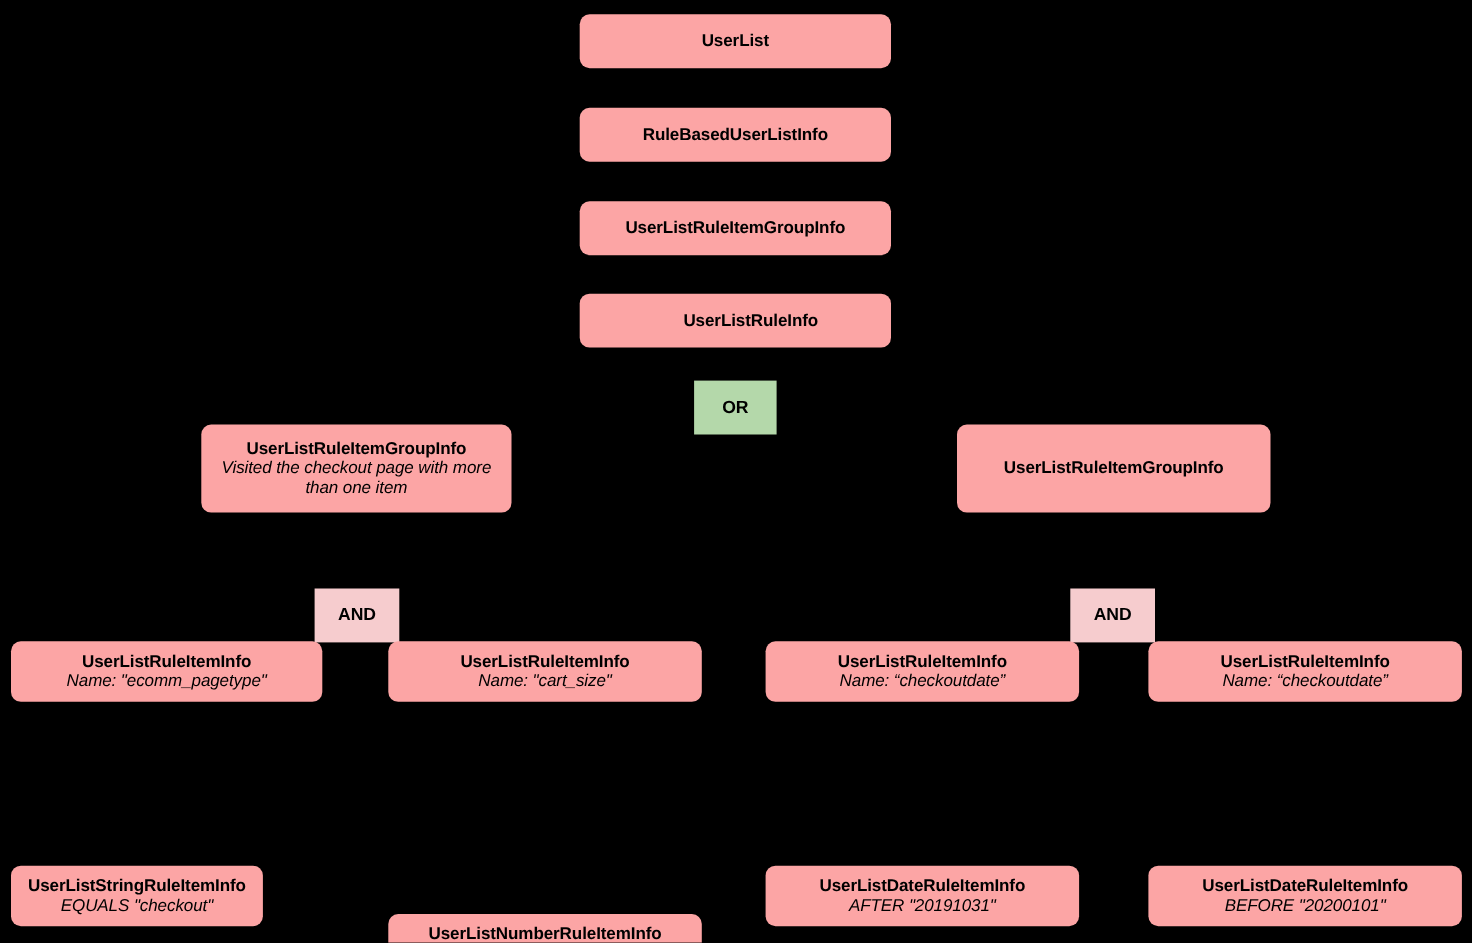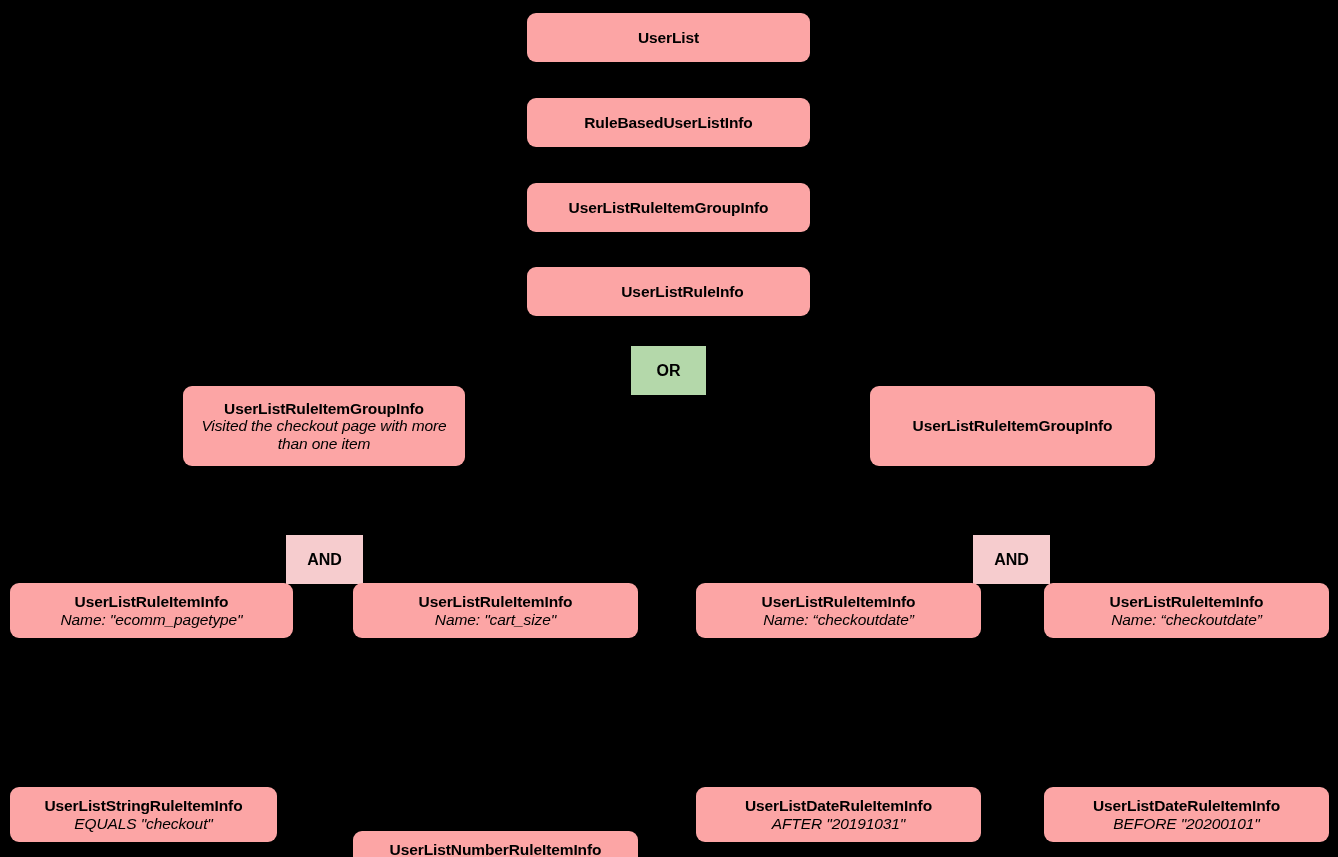--- a/index.html
+++ b/index.html
@@ -155,21 +155,21 @@
   <div class="node entity" style="left:696px; top:583px; width:285px; height:55px;">
     <div class="title">UserListRuleItemInfo</div>
     <div class="subtitle">Name: “checkoutdate”</div>
   </div>
 
   <div class="node entity" style="left:1044px; top:583px; width:285px; height:55px;">
     <div class="title">UserListRuleItemInfo</div>
     <div class="subtitle">Name: “checkoutdate”</div>
   </div>
 
-  <div class="node entity" style="left:10px; top:787px; width:267px; height:55px;">
+  <div class="node entity" style="left:10px; top:787px; width:229px; height:55px;">
     <div class="title">UserListStringRuleItemInfo</div>
     <div class="subtitle">EQUALS "checkout"</div>
   </div>
 
   <div class="node entity" style="left:353px; top:831px; width:285px; height:55px;">
     <div class="title">UserListNumberRuleItemInfo</div>
     <div class="subtitle">GREATER_THAN 1.8</div>
   </div>
 
   <div class="node entity" style="left:696px; top:787px; width:285px; height:55px;">

